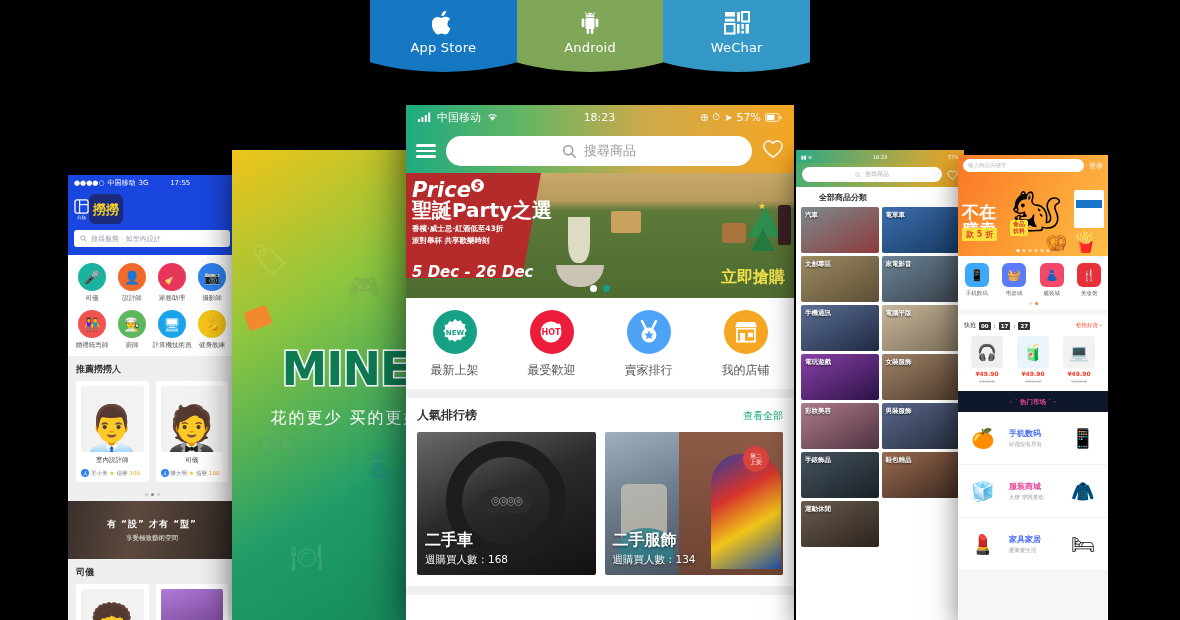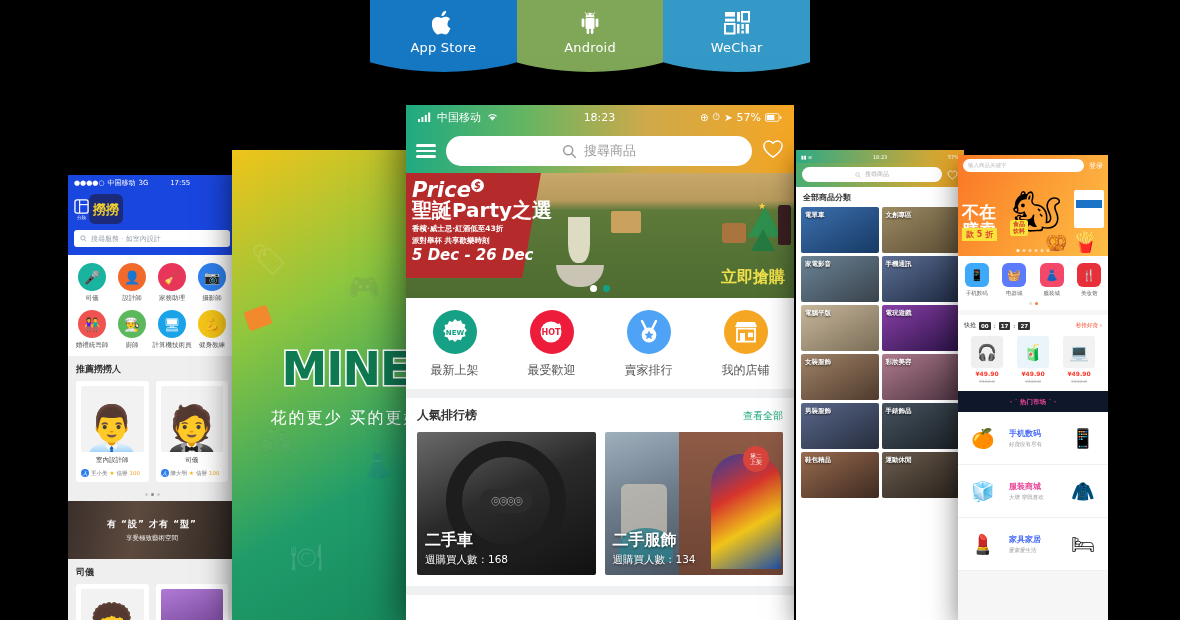--- a/index.html
+++ b/index.html
@@ -91,21 +91,21 @@
   .m-banner { position:relative; height:125px; overflow:hidden;
               background:linear-gradient(180deg,#c9a96a 0%,#b89a5c 22%,#5d7a3a 30%,#4e6b31 100%); }
   .bn-left { position:absolute; left:0; top:0; width:135px; height:105px; background:#b52b2b;
              clip-path: polygon(0 0,100% 0,86% 100%,0 100%); }
   .bn-txt { position:absolute; left:6px; top:6px; color:#fff; line-height:1.05; }
   .bn-price { font-size:21px; font-style:italic; font-weight:bold; }
   .bn-dollar { display:inline-block; width:13px;height:13px;border-radius:50%;background:#fff;color:#b52b2b;
                font-size:10px; text-align:center; line-height:13px; vertical-align:super; }
   .bn-main { font-size:20px; font-weight:bold; margin-top:-1px; }
   .bn-sub { font-size:7.5px; margin-top:4px; font-weight:bold;}
-  .bn-date { font-size:15px; font-weight:bold; font-style:italic; margin-top:3px;}
+  .bn-date { font-size:15px; font-weight:bold; font-style:italic; margin-top:20px;}
   .bn-cta { position:absolute; right:9px; bottom:10px; color:#f0e14b; font-size:16px; font-weight:bold;}
   .bn-dots { position:absolute; left:50%; bottom:6px; transform:translateX(-50%); display:flex; gap:6px;}
   .bn-dots i { width:7px;height:7px;border-radius:50%;background:#14a085;display:block;}
   .bn-dots i.on{ background:#fff; }
   .m-quick { display:flex; background:#fff; padding:12px 0 10px; }
   .q-item { flex:1; display:flex; flex-direction:column; align-items:center; gap:8px; }
   .q-circ { width:44px;height:44px;border-radius:50%; display:flex;align-items:center;justify-content:center;
             color:#fff; font-size:12px; font-weight:bold; }
   .q-lbl { font-size:12px; color:#555; }
   .m-div { height:9px; background:#eef0f2; }
@@ -125,21 +125,21 @@
              background:#d8433c; color:#fff; font-size:6px; display:flex; align-items:center;
              justify-content:center; text-align:center; line-height:1.05;}
   .m-foot { height:9px; background:#eef0f2; }
 
   
   #phone-cat { left:796px; top:150px; width:168px; height:470px; box-shadow:0 8px 26px rgba(0,0,0,.5);}
   .cat-head { height:13px; background:linear-gradient(90deg,#2faa84,#f5a623);
               display:flex;align-items:center;justify-content:space-between;padding:0 5px;font-size:5px;color:#fff;}
   .cat-srch-wrap{ background:linear-gradient(90deg,#49ad72,#f5a623); padding:4px 6px 5px; display:flex; align-items:center; gap:5px;}
   .cat-srch{ flex:1;height:15px;background:#fff;border-radius:8px;display:flex;align-items:center;justify-content:center;gap:4px;font-size:6px;color:#aaa;}
-  .cat-title{ font-size:8px;color:#333;padding:5px 7px 4px;font-weight:bold;}
+  .cat-title{ font-size:8px;color:#333;padding:5px 7px 4px;font-weight:bold;margin-left:16px;}
   .cat-grid{ display:grid; grid-template-columns:1fr 1fr; gap:3px; padding:0 5px 5px;}
   .cat-cell{ position:relative; height:46px; border-radius:2px; overflow:hidden; }
   .cat-cell span{ position:absolute; left:4px; top:4px; color:#fff; font-size:6.5px; font-weight:bold;
                   text-shadow:0 1px 2px rgba(0,0,0,.7);}
 
   
   #phone-shop { left:958px; top:155px; width:150px; height:465px; box-shadow:0 8px 26px rgba(0,0,0,.5); background:#f6f6f6;}
   .sh-head { background:linear-gradient(90deg,#fa7c28,#fcb040); padding:4px 5px; display:flex; align-items:center; gap:5px;}
   .sh-srch{ flex:1;height:13px;background:#fff;border-radius:7px;display:flex;align-items:center;padding:0 5px;font-size:5.5px;color:#bbb;}
   .sh-login{ color:#fff; font-size:7px; }
@@ -521,20 +521,23 @@
             <line x1="7.6" y1="7.6" x2="11" y2="11" stroke="#bbb" stroke-width="1.4"></line>
           </svg>
         <span>搜尋商品</span>
       </div>
       <svg width="11" height="10" viewBox="0 0 24 22">
           <path d="M12 20C5 15 2 11.3 2 7.6 2 4.5 4.4 2.2 7.4 2.2c1.9 0 3.6 1 4.6 2.5 1-1.5 2.7-2.5 4.6-2.5 3 0 5.4 2.3 5.4 5.4C22 11.3 19 15 12 20z" fill="none" stroke="#fff" stroke-width="2"></path>
         </svg>
     </div>
     <div class="cat-title">全部商品分類</div>
     <div class="cat-grid">
+      <div class="cat-cell" style="background:linear-gradient(150deg,#7d8a8f,#8d3a3a)">
+          <span>汽車</span>
+        </div>
       <div class="cat-cell" style="background:linear-gradient(150deg,#3d6fae,#163a63)">
           <span>電單車</span>
         </div>
       <div class="cat-cell" style="background:linear-gradient(150deg,#9c8a62,#5d4f36)">
           <span>文創專區</span>
         </div>
       <div class="cat-cell" style="background:linear-gradient(150deg,#6b8496,#39424c)">
           <span>家電影音</span>
         </div>
       <div class="cat-cell" style="background:linear-gradient(150deg,#5c6f94,#1f2a42)">

